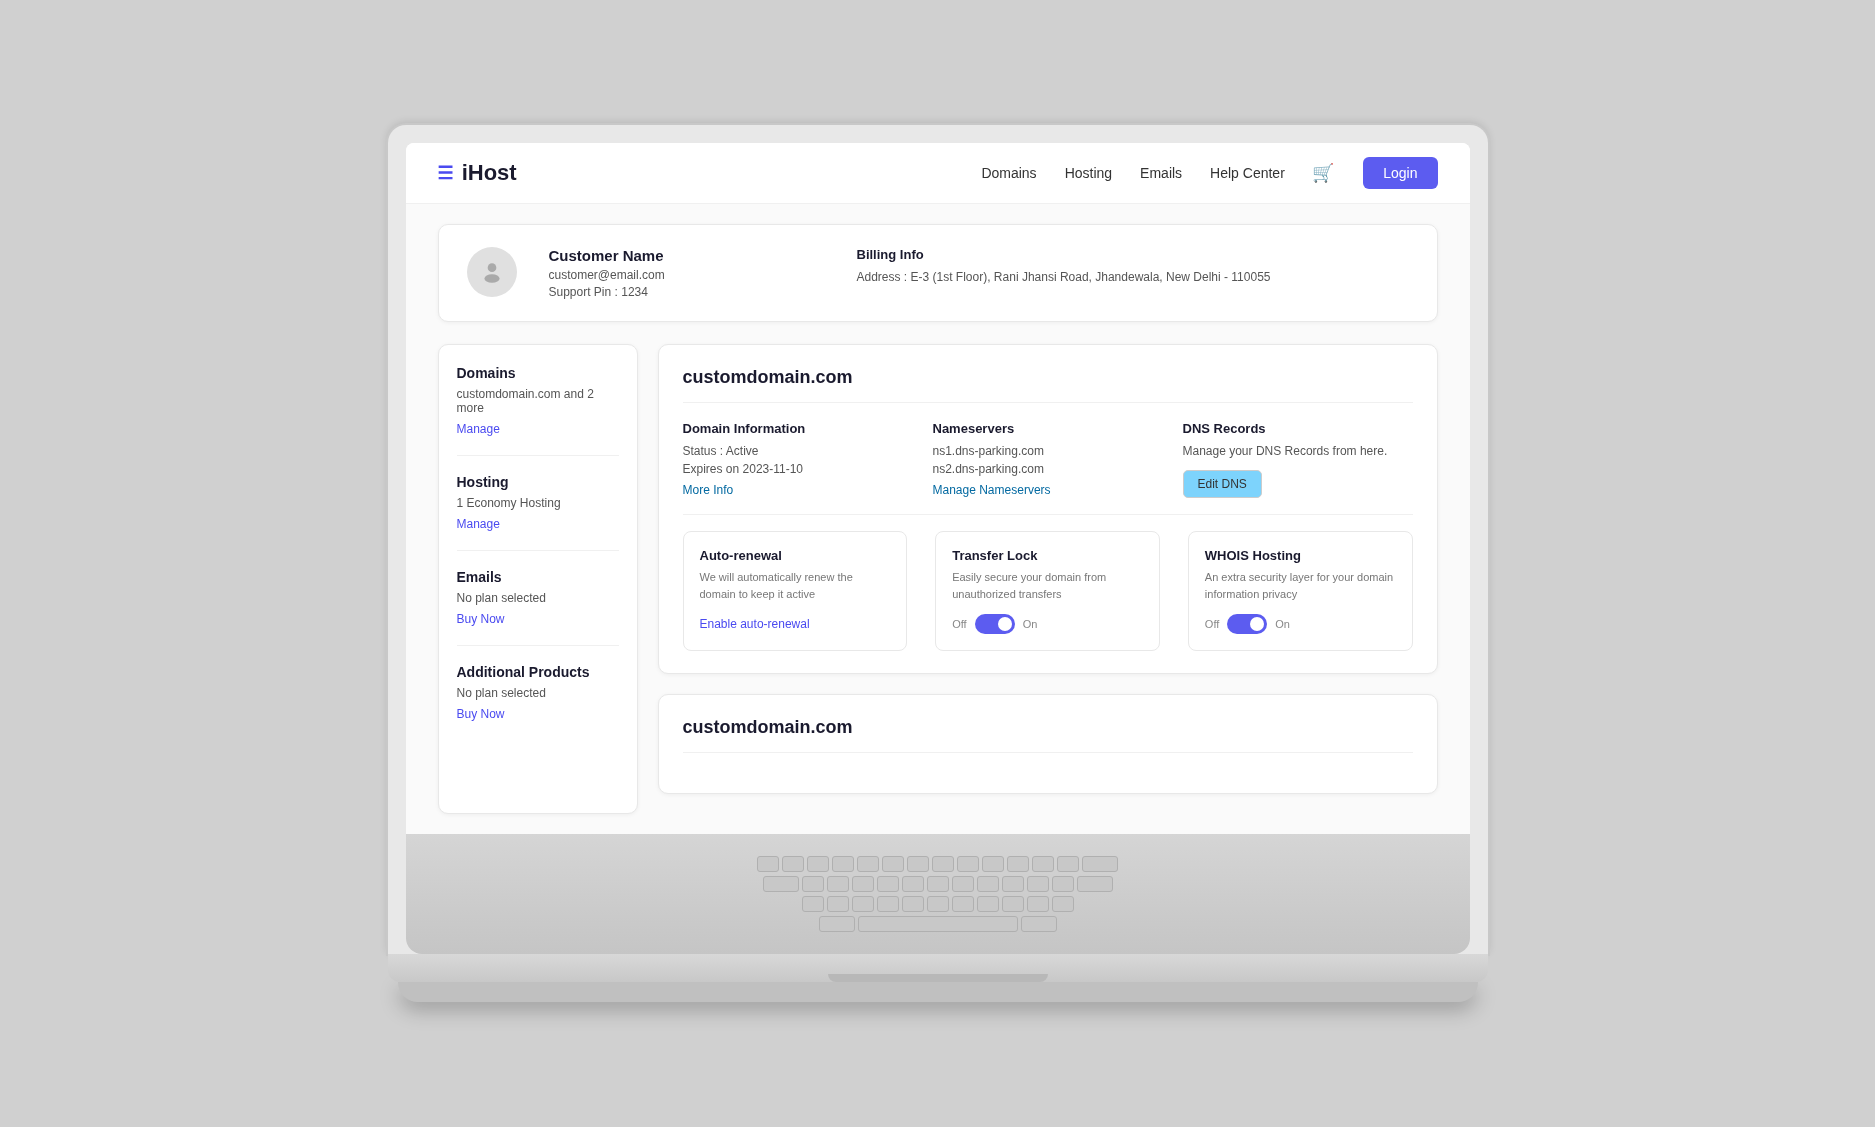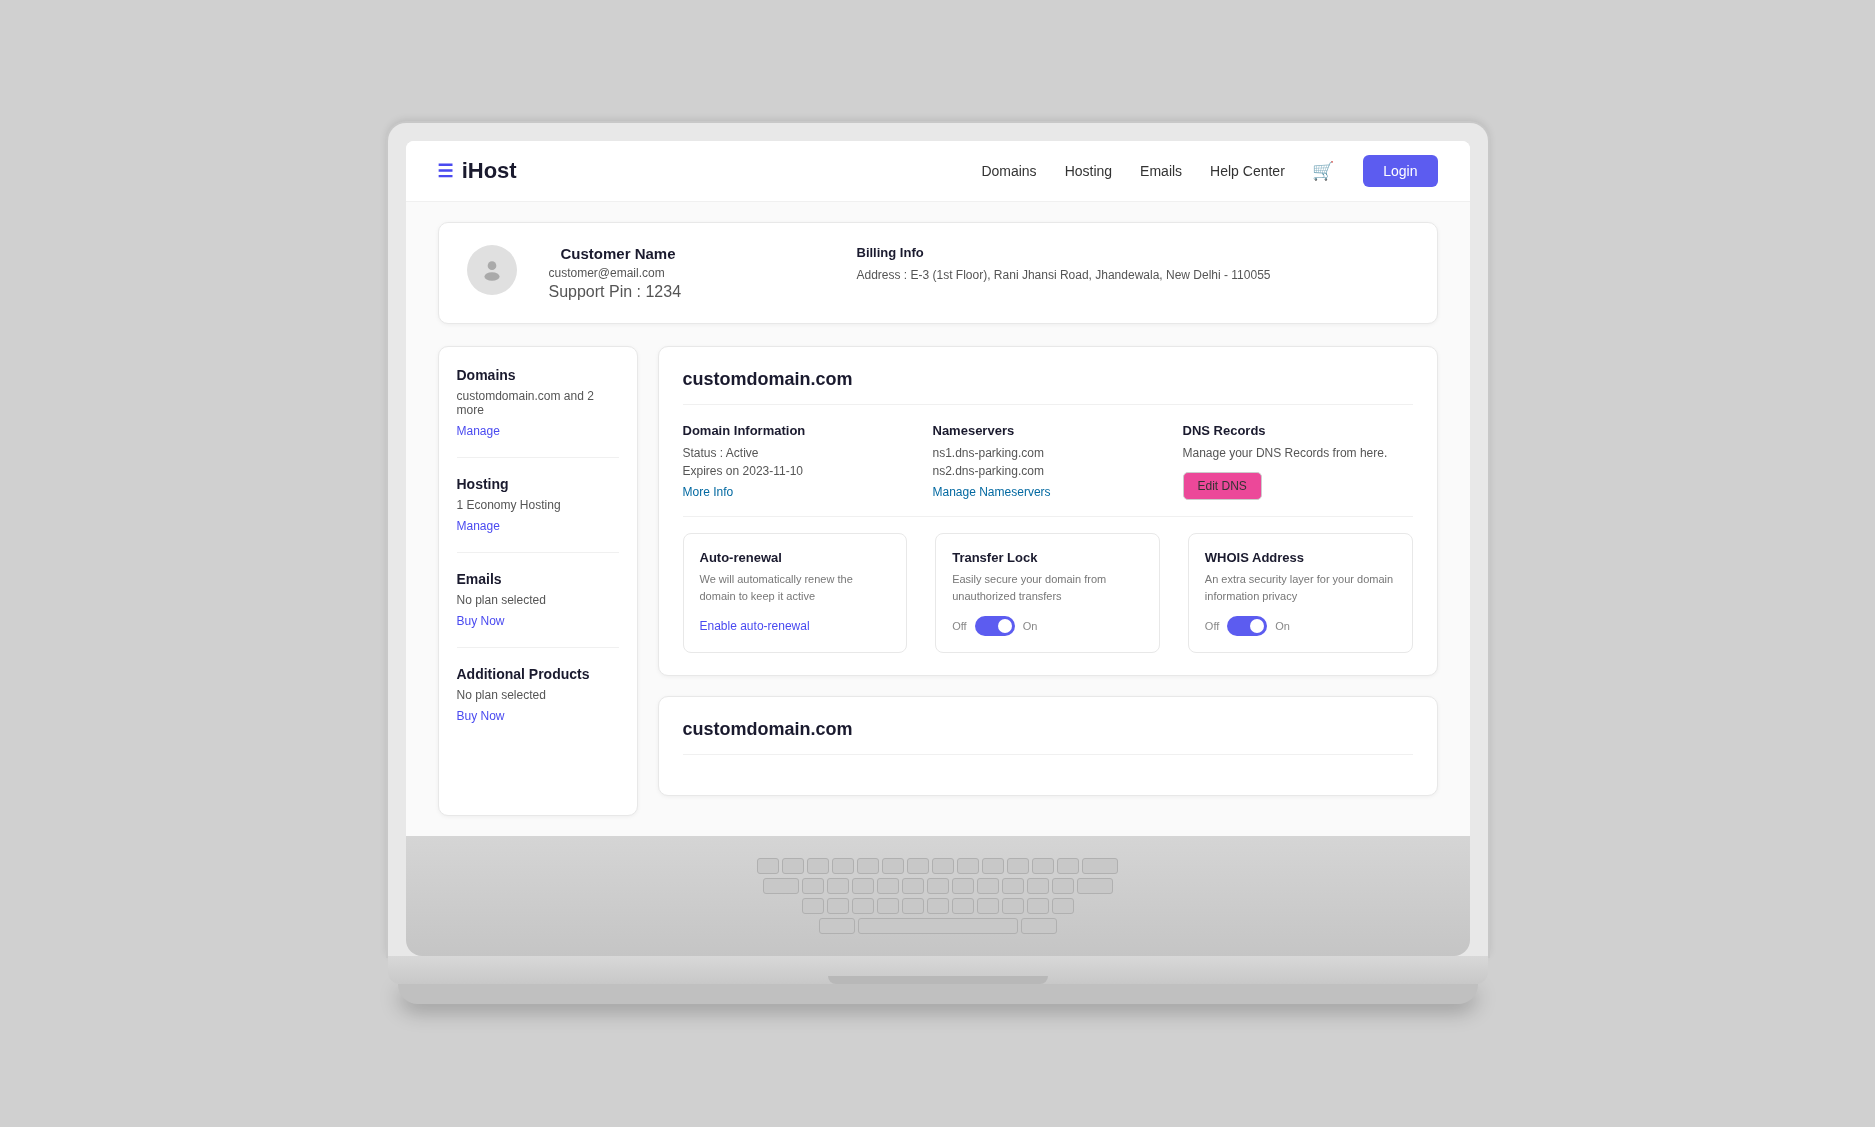--- a/index.html
+++ b/index.html
@@ -177,23 +177,23 @@
       background: #e0e0e0;
       display: flex;
       align-items: center;
       justify-content: center;
       color: #999;
       font-size: 22px;
       flex-shrink: 0;
     }
 
     .customer-info { flex: 1; }
-    .customer-name { font-size: 15px; font-weight: 600; color: #1a1a2e; margin-bottom: 4px; margin-left: 12px; }
+    .customer-name { font-size: 15px; font-weight: 600; color: #1a1a2e; margin-bottom: 4px; }
     .customer-email { font-size: 12px; color: #555; margin-bottom: 3px; }
-    .customer-pin { font-size: 16px; color: #555; }
+    .customer-pin { font-size: 12px; color: #555; }
 
     .billing-info { flex: 2; }
     .section-title { font-size: 13px; font-weight: 600; color: #1a1a2e; margin-bottom: 6px; }
     .billing-text { font-size: 12px; color: #555; line-height: 1.6; }
 
     .notifications { flex: 2; }
     .notif-text { font-size: 12px; color: #555; }
 
     
     .dashboard-layout {
@@ -239,21 +239,21 @@
       gap: 20px;
       margin-bottom: 16px;
     }
 
     .info-col-title { font-size: 13px; font-weight: 600; color: #1a1a2e; margin-bottom: 8px; }
     .info-text { font-size: 12px; color: #555; margin-bottom: 4px; }
     .info-link { font-size: 12px; color: #0369a1; cursor: pointer; text-decoration: none; }
 
     .edit-dns-btn {
       border: 1px solid #ccc;
-      background: #ec4899;
+      background: #7dd3fc;
       border-radius: 5px;
       padding: 6px 14px;
       font-size: 12px;
       color: #333;
       cursor: pointer;
       margin-top: 8px;
     }
 
     
     .domain-features-grid {
@@ -417,21 +417,21 @@
                     <span class="toggle-label">Off</span>
                     <label class="toggle on">
                       <input type="checkbox" checked="" style="">
                       <span class="toggle-slider"></span>
                     </label>
                     <span class="toggle-label">On</span>
                   </div>
                 </div>
 
                 <div class="feature-card">
-                  <div class="feature-title">WHOIS Address</div>
+                  <div class="feature-title">WHOIS Hosting</div>
                   <div class="feature-desc">An extra security layer for your domain information privacy</div>
                   <div class="toggle-row">
                     <span class="toggle-label">Off</span>
                     <label class="toggle on">
                       <input type="checkbox" checked="" style="">
                       <span class="toggle-slider"></span>
                     </label>
                     <span class="toggle-label">On</span>
                   </div>
                 </div>

